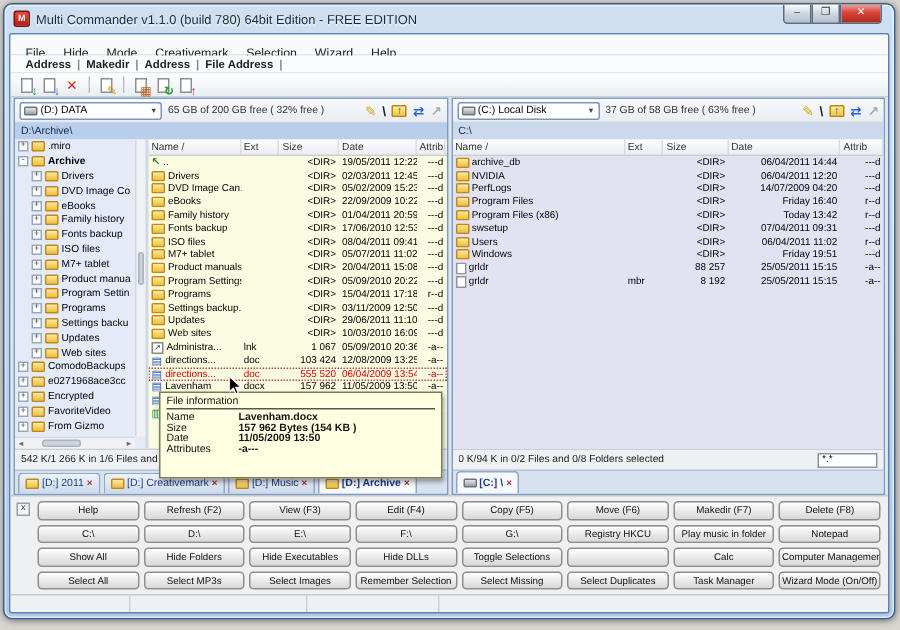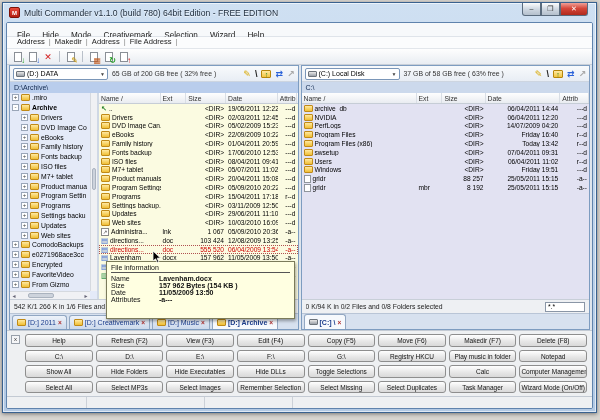--- a/index.html
+++ b/index.html
@@ -1,36 +1,36 @@
 <!DOCTYPE html>
 <html><head>
 <meta charset="utf-8">
 <style>
   * { margin:0; padding:0; box-sizing:border-box; font-family:"Liberation Sans","DejaVu Sans",sans-serif; }
   html,body { width:600px; height:420px; overflow:hidden; background:#d8d5d0; }
   .window { position:absolute; left:2px; top:2px; width:595px; height:411px;
-    background:linear-gradient(#cfe0f2,#b2c9e4); border:1px solid #39618f; border-radius:0;
+    background:linear-gradient(#cfe0f2,#b2c9e4); border:1px solid #39618f; border-radius:6px;
     box-shadow:0 1px 4px rgba(0,0,0,.45), inset 0 0 0 1px rgba(255,255,255,.6); overflow:hidden; }
   
   .titlebar { height:19px; display:flex; align-items:center; padding:0 4px; position:relative; }
   .app-icon { width:11px; height:11px; border-radius:2px; margin:0 4px 0 2px;
     background:linear-gradient(#e8483a,#b31d10); border:1px solid #7d1208;
     display:inline-flex; align-items:center; justify-content:center; color:#fff; font-size:6px; font-weight:bold; }
   .title-text { font-size:8.6px; color:#1c2a3a; text-shadow:0 1px 1px rgba(255,255,255,.8); white-space:nowrap; }
   .win-controls { position:absolute; right:8px; top:0; display:flex; }
   .wbtn { width:19px; height:13px; border:1px solid #5a6b7d; border-top:none; background:linear-gradient(#fdfdfd,#cfd8e2 50%,#b4c0cd);
     color:#333; font-size:7px; line-height:11px; text-align:center; }
   .wbtn.min { border-radius:0 0 0 3px; }
   .wbtn.close { width:28px; border-radius:0 0 3px 0; background:linear-gradient(#f0a097,#d6473a 45%,#b02a1d); color:#fff; font-weight:bold; }
   
   .client { position:absolute; left:3px; right:3px; top:19px; bottom:3px; background:#eef1f5;
     border:1px solid #5f83ad; border-radius:2px; display:flex; flex-direction:column; overflow:hidden; }
   .menubar { height:14px; background:#f7f9fb; border-bottom:1px solid #dfe4ea; display:flex; align-items:center; padding-left:4px; }
   .menu-item { font-size:8.2px; color:#222; padding:0 6px;margin-top:11px; }
-  .tabstrip { height:12px; background:#fbfcfd; border-bottom:1px solid #e2e6eb; display:flex; padding-left:6px; }
+  .tabstrip { height:12px; background:#fbfcfd; border-bottom:1px solid #e2e6eb; display:flex; align-items:center; padding-left:6px;font-weight:bold; }
   .ttab { font-size:7.6px; color:#222; padding:0 4px; }
   .tsep-bar { color:#888; font-size:7.6px; }
   .icontoolbar { height:16px; background:linear-gradient(#fefefe,#e9edf2); border-bottom:1px solid #c8cfd8; display:flex; align-items:center; padding-left:5px; gap:3px; }
   .ticon { width:12px; height:12px; position:relative; display:inline-block; }
   .ticon .page { position:absolute; left:2px; top:1px; width:8px; height:10px; background:#fff; border:1px solid #8a8f96; }
   .ticon .ovl { position:absolute; right:-1px; bottom:-2px; font-size:8px; font-weight:bold; }
   .ticon .big { position:absolute; left:0; top:0; width:12px; height:12px; font-size:9px; font-weight:bold; text-align:center; line-height:12px; }
   .tsep { width:1px; height:11px; background:#b9c0c9; margin:0 2px; }
   
   .panes { flex:1; min-height:0; display:flex; gap:2px; padding:0 2px; position:relative; background:#dfe5ed; }

